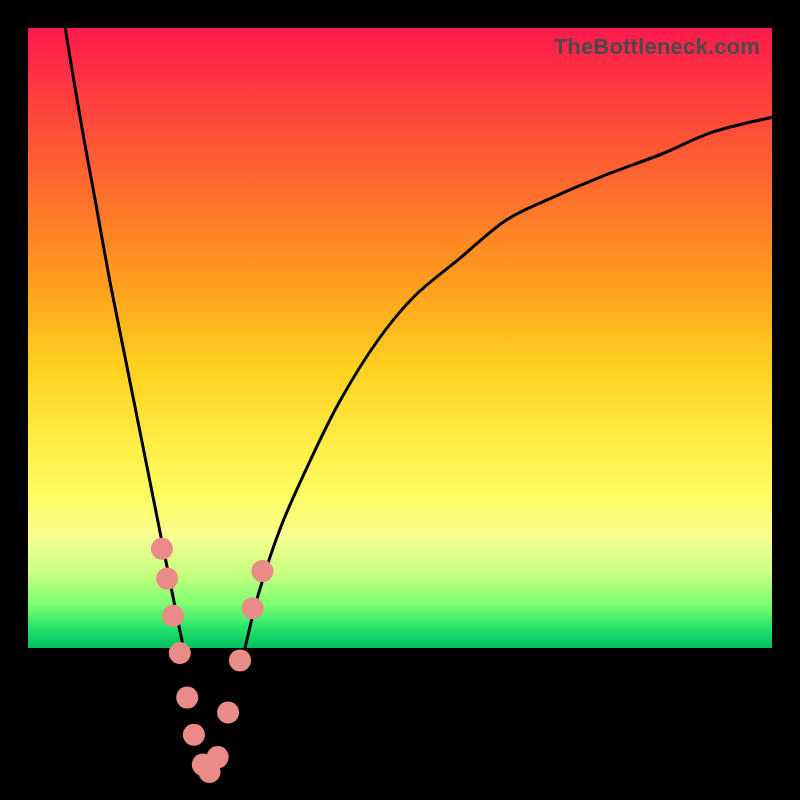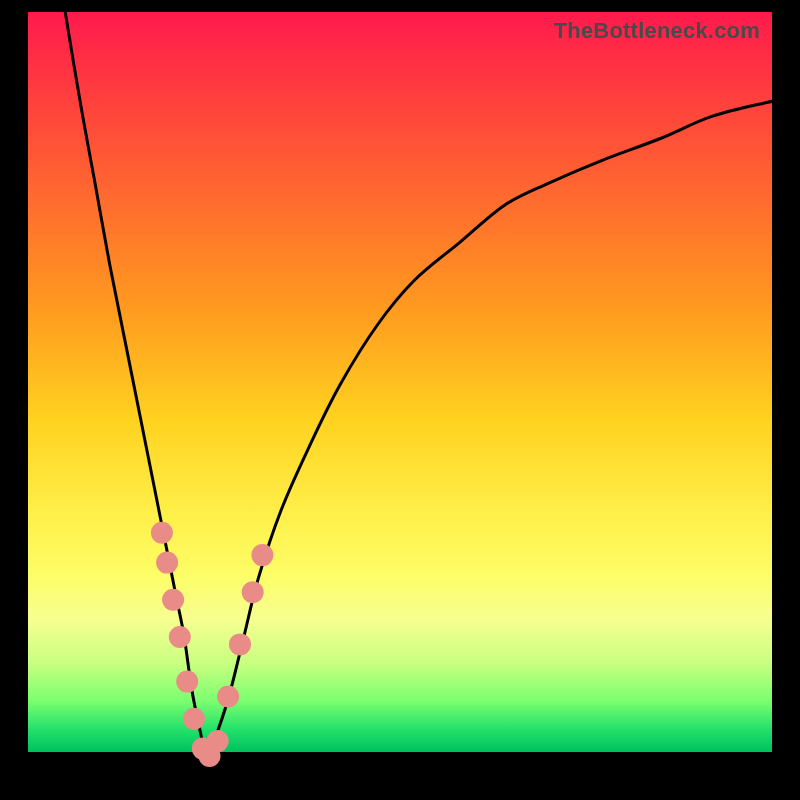--- a/index.html
+++ b/index.html
@@ -13,23 +13,23 @@
   }
   .frame {
     position: relative;
     width: 800px;
     height: 800px;
     background: #000;
   }
   .plot {
     position: absolute;
     left: 28px;
-    top: 12px;
+    top: 28px;
     width: 744px;
-    height: 740px;
+    height: 620px;
     background: linear-gradient(to bottom,
       #ff1a4d 0%,
       #ff3a3f 10%,
       #ff6a2f 25%,
       #ff9a1f 40%,
       #ffd21f 55%,
       #fff04a 68%,
       #fdfd66 76%,
       #f7ff90 82%,
       #c9ff80 88%,

